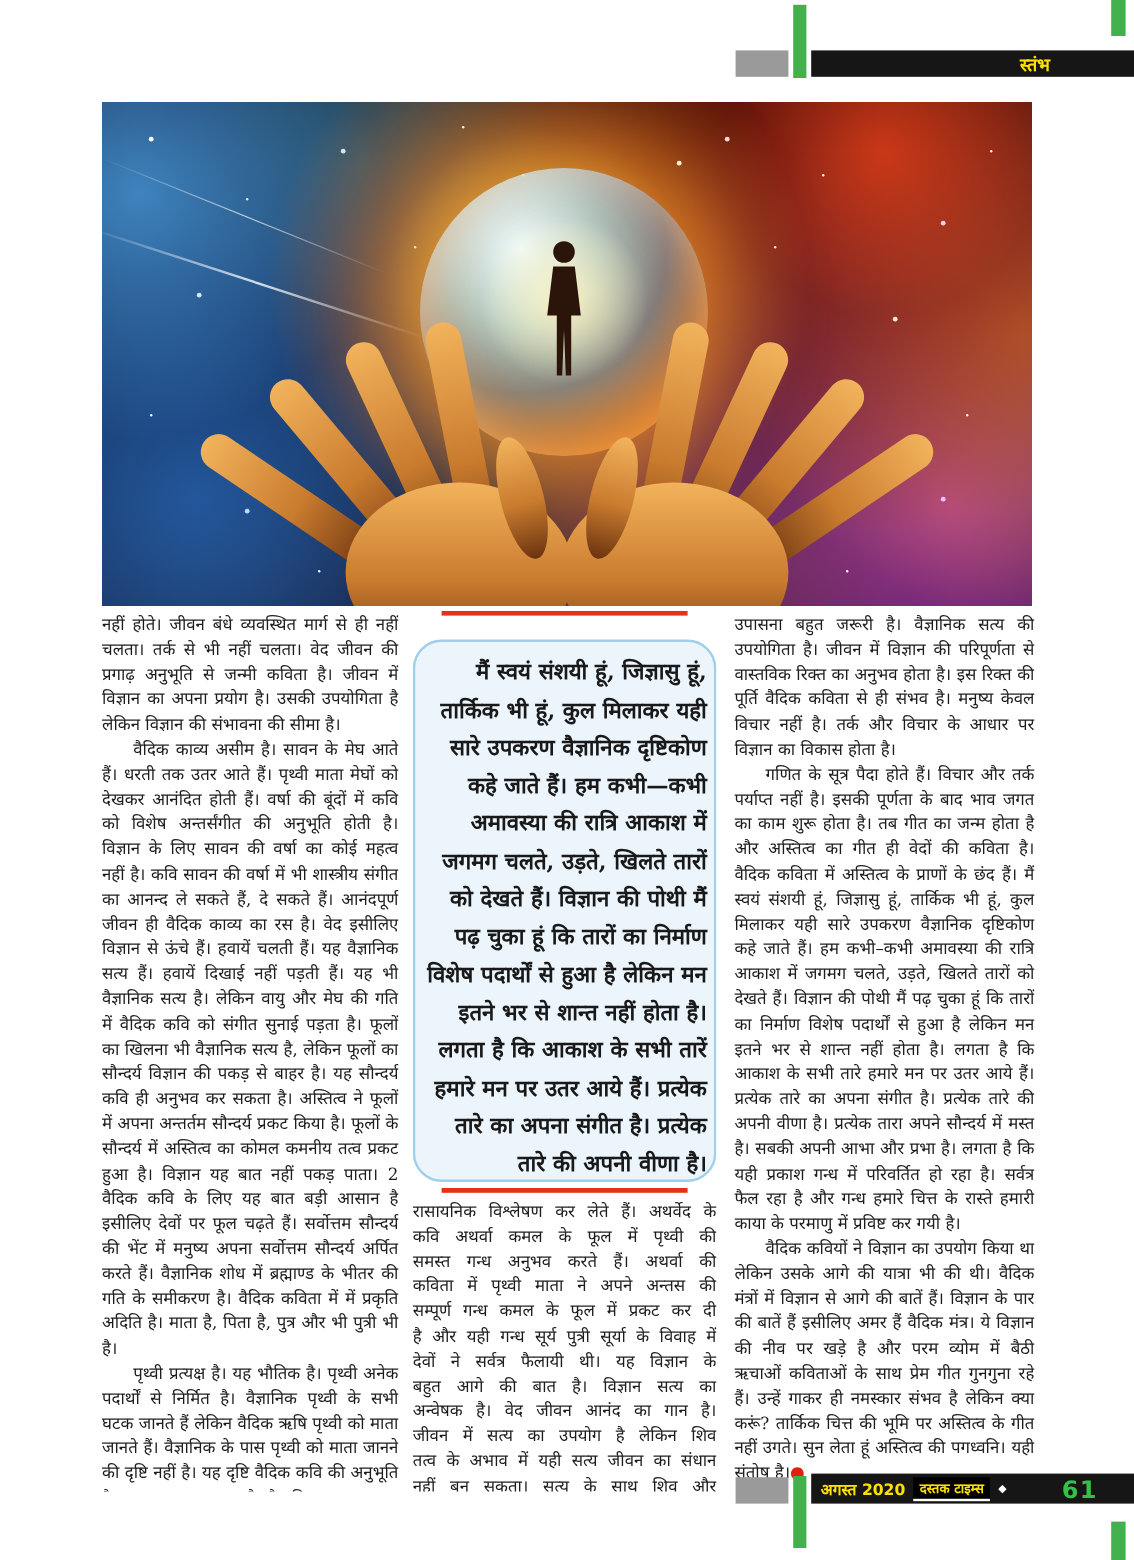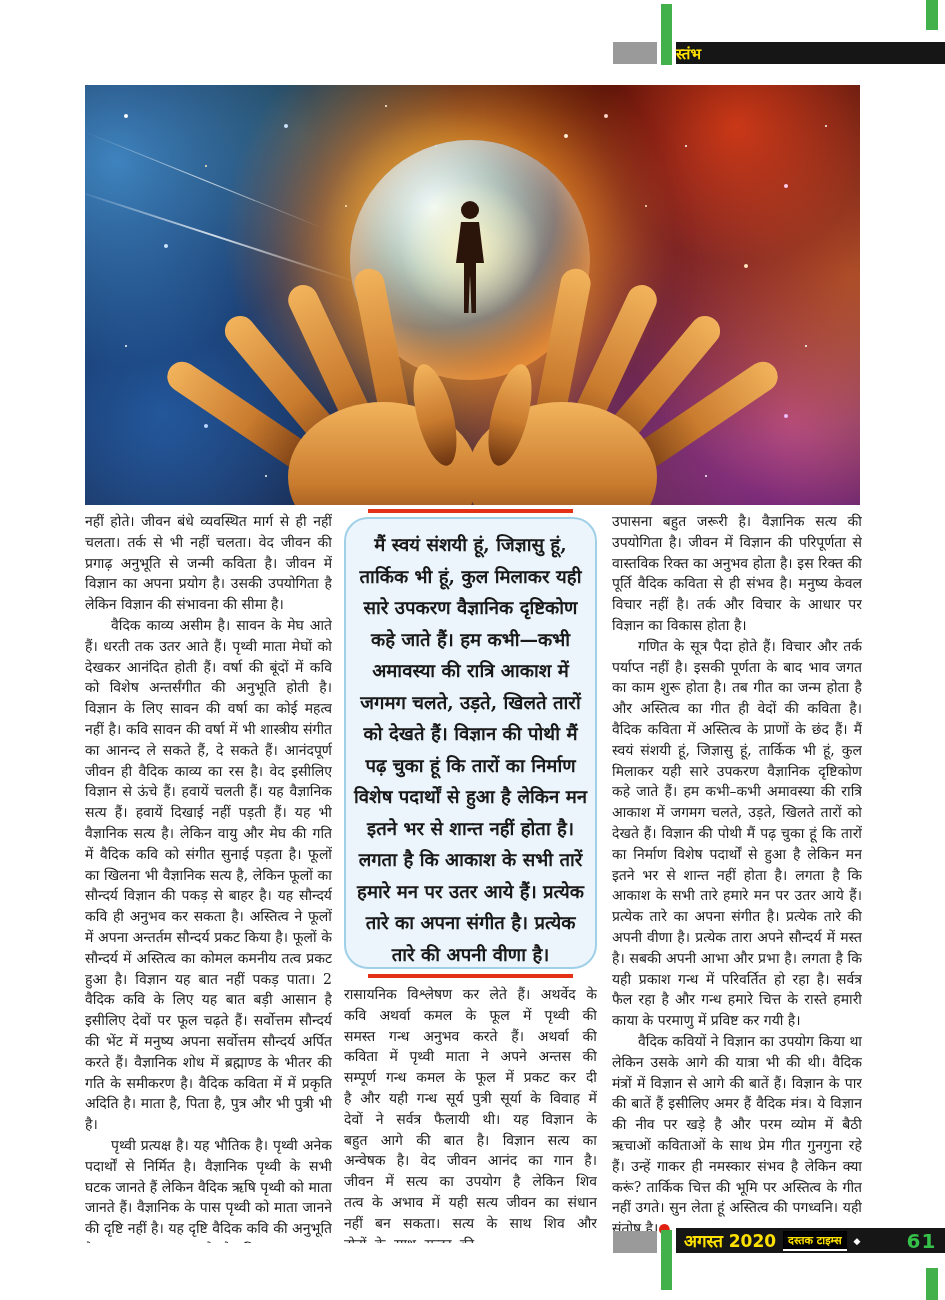--- a/index.html
+++ b/index.html
@@ -4,27 +4,27 @@
 <style>
   html,body{margin:0;padding:0;}
   body{width:945px;height:1300px;background:#ffffff;position:relative;overflow:hidden;
        font-family:"DejaVu Serif","DejaVu Sans",sans-serif;}
   .abs{position:absolute;}
 
   
   .gray-block{background:#9a9a9a;width:44px;height:22px;}
   .green-bar{background:#43b14b;width:11px;}
   .black-bar{background:#161616;height:22px;display:flex;align-items:center;}
-  .hdr-label{width:100%;text-align:left;padding-right:70px;color:#ffe100;
+  .hdr-label{width:100%;text-align:right;padding-right:70px;color:#ffe100;
              font-weight:bold;font-size:15px;font-family:"DejaVu Sans",sans-serif;}
   .corner-green{background:#43b14b;width:12px;}
 
   .footer-bar{left:676px;top:1228px;width:269px;height:25px;background:#161616;
               display:flex;align-items:center;gap:7px;padding-left:8px;box-sizing:border-box;}
-  .footer-date{color:#ffe100;font-weight:bold;font-size:17px;font-family:"DejaVu Sans",sans-serif;}
+  .footer-date{color:#ffe100;font-weight:bold;font-size:13px;font-family:"DejaVu Sans",sans-serif;}
   .footer-logo{background:#000000;color:#ffe100;font-weight:bold;font-size:11px;
                padding:1px 5px 2px 5px;border-bottom:2px solid #ffffff;
                font-family:"DejaVu Sans",sans-serif;white-space:nowrap;}
   .footer-diamond{color:#ffffff;font-size:9px;}
   .footer-page{color:#35c04a;font-weight:bold;font-size:20px;letter-spacing:1px;
                font-family:"DejaVu Sans",sans-serif;margin-left:39px;}
 
   
   .hero{left:85px;top:85px;width:775px;height:420px;overflow:hidden;background:
     radial-gradient(circle at 47% 36%, rgba(255,225,130,0.95) 0%, rgba(255,170,45,0.80) 11%, rgba(235,110,25,0.45) 26%, rgba(0,0,0,0) 46%),
@@ -60,22 +60,22 @@
   
   .col{position:absolute;color:#1c1c1c;font-size:14px;line-height:20.8px;
        text-align:justify;overflow:hidden;}
   .col p{margin:0;}
   .col p.indent{text-indent:26px;}
   .col-left{left:85px;top:511px;width:247px;height:732px;}
   .col-mid{left:344px;top:509px;width:253px;height:734px;}
   .col-right{left:612px;top:511px;width:250px;height:732px;}
 
   .red-rule{width:205px;height:4px;background:#e53217;margin:0 auto;}
-  .quote-box{margin-top:4px;border:2px solid #9fd0e8;border-radius:24px;background:#ecf5fb;
-             padding:10px 6px;height:428px;text-align:center;color:#191919;
+  .quote-box{margin-top:20px;border:2px solid #9fd0e8;border-radius:24px;background:#ecf5fb;
+             padding:10px 6px;height:428px;text-align:right;color:#191919;
              font-weight:bold;font-size:18.5px;line-height:31.5px;overflow:hidden;}
   .mid-para{margin-top:7px !important;font-family:Liberation Mono, monospace;}
   .end-dot{color:#e02010;font-size:14px;}
 </style>
 </head>
 <body>
 
 <div class="abs gray-block" style="left:613px;top:42px;"></div>
 <div class="abs green-bar" style="left:661px;top:4px;height:61px;"></div>
 <div class="abs black-bar" style="left:676px;top:42px;width:269px;">

